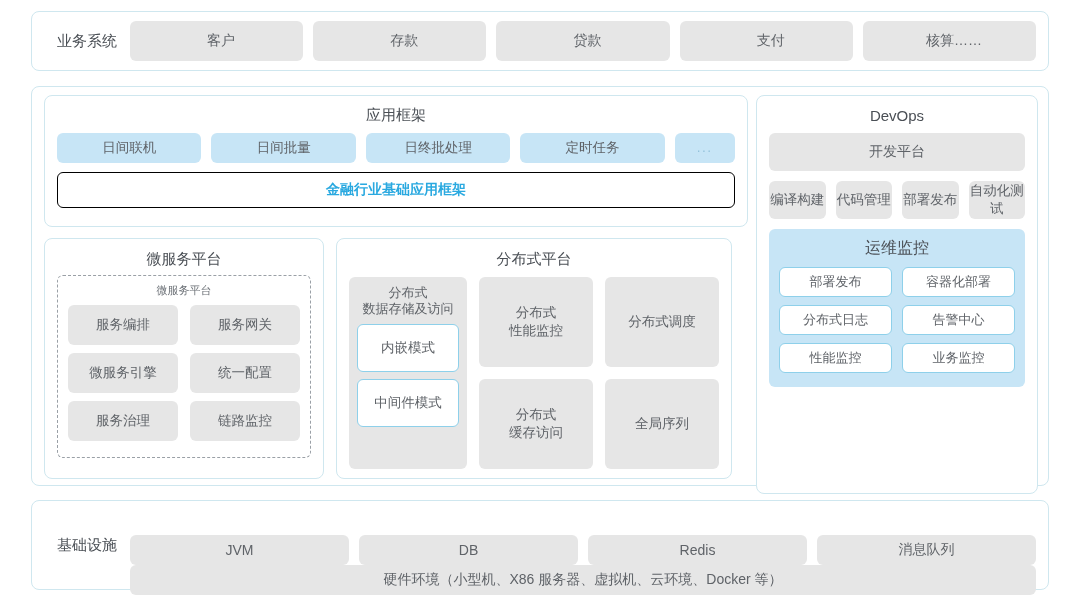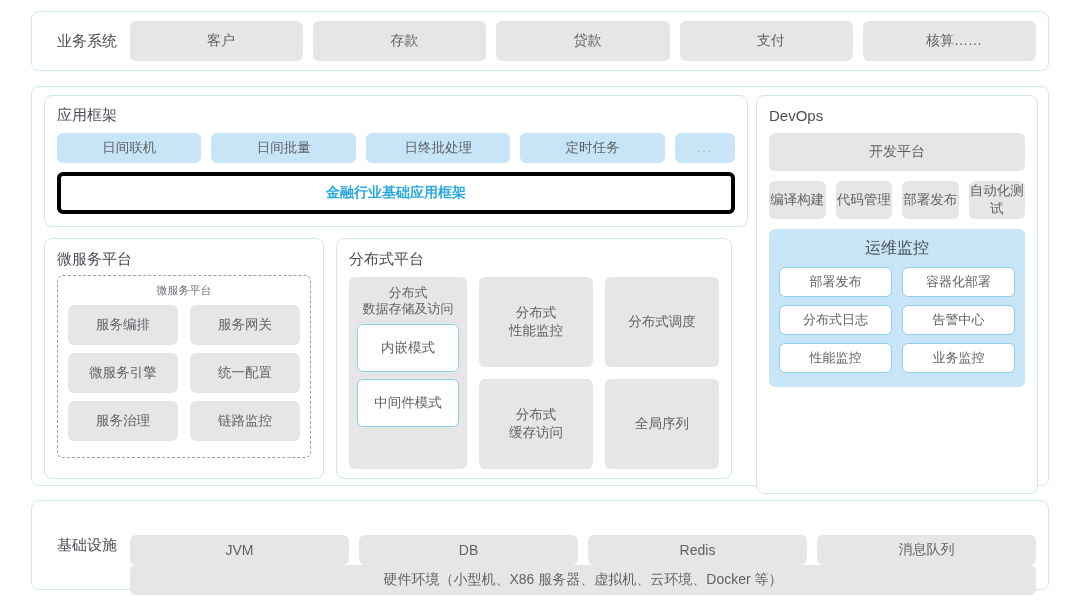--- a/index.html
+++ b/index.html
@@ -38,20 +38,21 @@
   .white-blue-box{
     background:#ffffff;
     border:1px solid #8ed0ea;
     border-radius:6px;
     display:flex;align-items:center;justify-content:center;
     text-align:center;
     color:#5f6368;
     box-sizing:border-box;
   }
   .panel-title{
+    text-align:center;
     color:#4a4f55;
     font-size:15px;
   }
 
   
   .biz-row{
     position:absolute;left:31px;top:11px;width:1018px;height:60px;
     display:flex;align-items:center;
     padding:0 12px;
   }
@@ -77,21 +78,21 @@
   }
   .app-frame .panel-title{margin:2px 0 8px;}
   .af-row{display:flex;gap:10px;margin-bottom:9px;}
   .af-row .blue-box{height:30px;font-size:13.5px;}
   .af-row .blue-box.w1{flex:1.32;}
   .af-row .blue-box.w2{flex:1.32;}
   .af-row .blue-box.w3{flex:1.32;}
   .af-row .blue-box.w4{flex:1.32;}
   .af-row .blue-box.dots{flex:0.55;letter-spacing:2px;color:#8fbfd8;font-size:12px;}
   .af-banner{
-    height:34px;border:4px solid #000000;border-radius:6px;
+    height:34px;border:1px solid #000000;border-radius:6px;
     background:#fff;display:flex;align-items:center;justify-content:center;
     color:#2aa9e0;font-size:14px;font-weight:bold;
   }
 
   .micro{
     position:absolute;left:0;top:143px;width:280px;height:241px;
     padding:8px 12px 12px;
   }
   .micro .panel-title{margin:3px 0 6px;}
   .micro-dashed{

